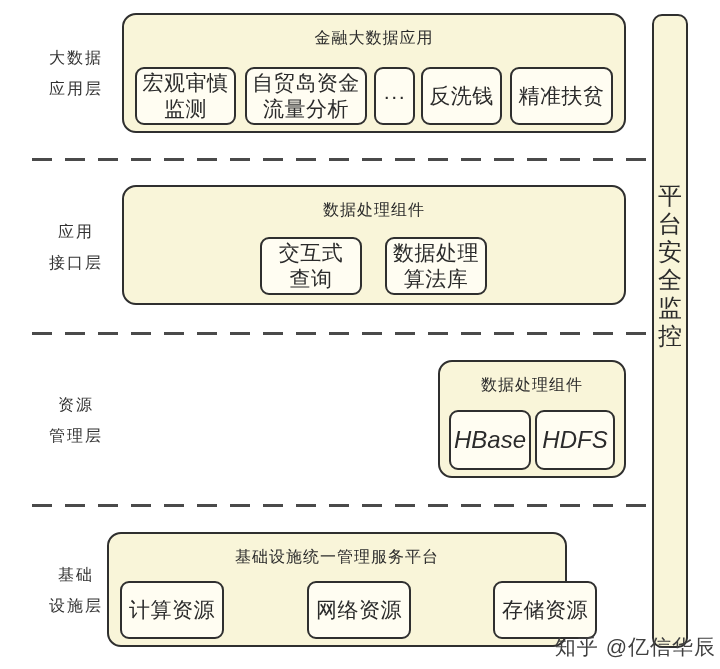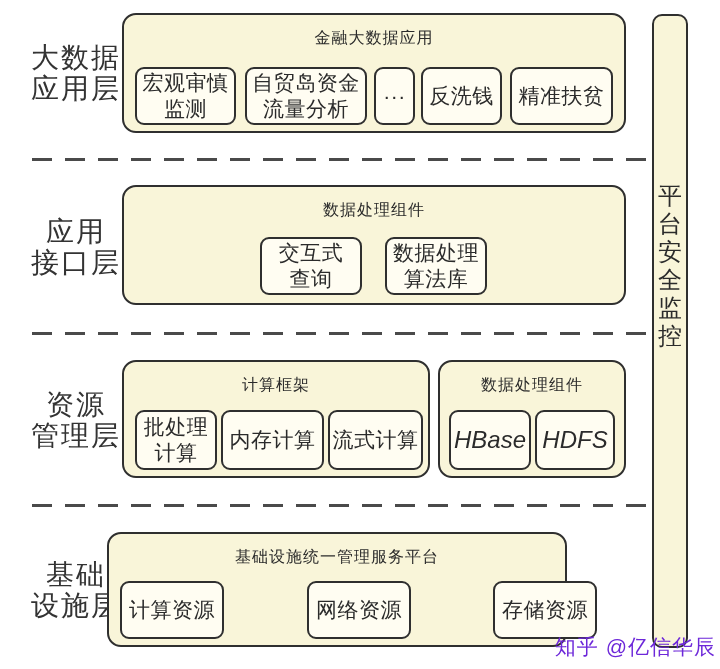--- a/index.html
+++ b/index.html
@@ -10,21 +10,21 @@
     background: #ffffff;
     font-family: "Liberation Sans", "DejaVu Sans", sans-serif;
     color: #2b2b2b;
     overflow: hidden;
   }
   .layer-label {
     position: absolute;
     left: 20px;
     width: 112px;
     text-align: center;
-    font-size: 28px;
+    font-size: 16px;
     line-height: 31px;
     letter-spacing: 2px;
     color: #333333;
     white-space: pre-line;
   }
   .panel {
     position: absolute;
     background: #f9f5d9;
     border: 2px solid #2f2f2f;
     border-radius: 14px;
@@ -87,21 +87,21 @@
     line-height: 28px;
     white-space: pre-line;
     color: #2b2b2b;
   }
   .watermark {
     position: absolute;
     top: 633px;
     right: 4px;
     font-size: 21px;
     letter-spacing: 1px;
-    color: #6d28d9;
+    color: #404040;
   }
 </style>
 </head>
 <body>
 
 <div class="stage">
 
   <div class="layer-label" style="top:42px">大数据
 应用层</div>
   <div class="layer-label" style="top:216px">应用
@@ -127,27 +127,20 @@
   <div class="panel" style="left:122px;top:185px;width:504px;height:120px">
     <div class="panel-title">数据处理组件</div>
     <div class="item" style="left:136px;top:50px;width:102px">交互式
 查询</div>
     <div class="item" style="left:261px;top:50px;width:102px">数据处理
 算法库</div>
   </div>
 
   <div class="divider" style="top:332px"></div>
 
-  <div class="panel" style="left:122px;top:360px;width:308px;height:118px">
-    <div class="panel-title">计算框架</div>
-    <div class="item tall" style="left:11px;top:48px;width:82px">批处理
-计算</div>
-    <div class="item tall" style="left:97px;top:48px;width:103px">内存计算</div>
-    <div class="item tall" style="left:204px;top:48px;width:95px">流式计算</div>
-  </div>
 
   <div class="panel" style="left:438px;top:360px;width:188px;height:118px">
     <div class="panel-title">数据处理组件</div>
     <div class="item tall latin" style="left:9px;top:48px;width:82px">HBase</div>
     <div class="item tall latin" style="left:95px;top:48px;width:80px">HDFS</div>
   </div>
 
   <div class="divider" style="top:504px"></div>
 
   <div class="panel" style="left:107px;top:532px;width:460px;height:115px">

